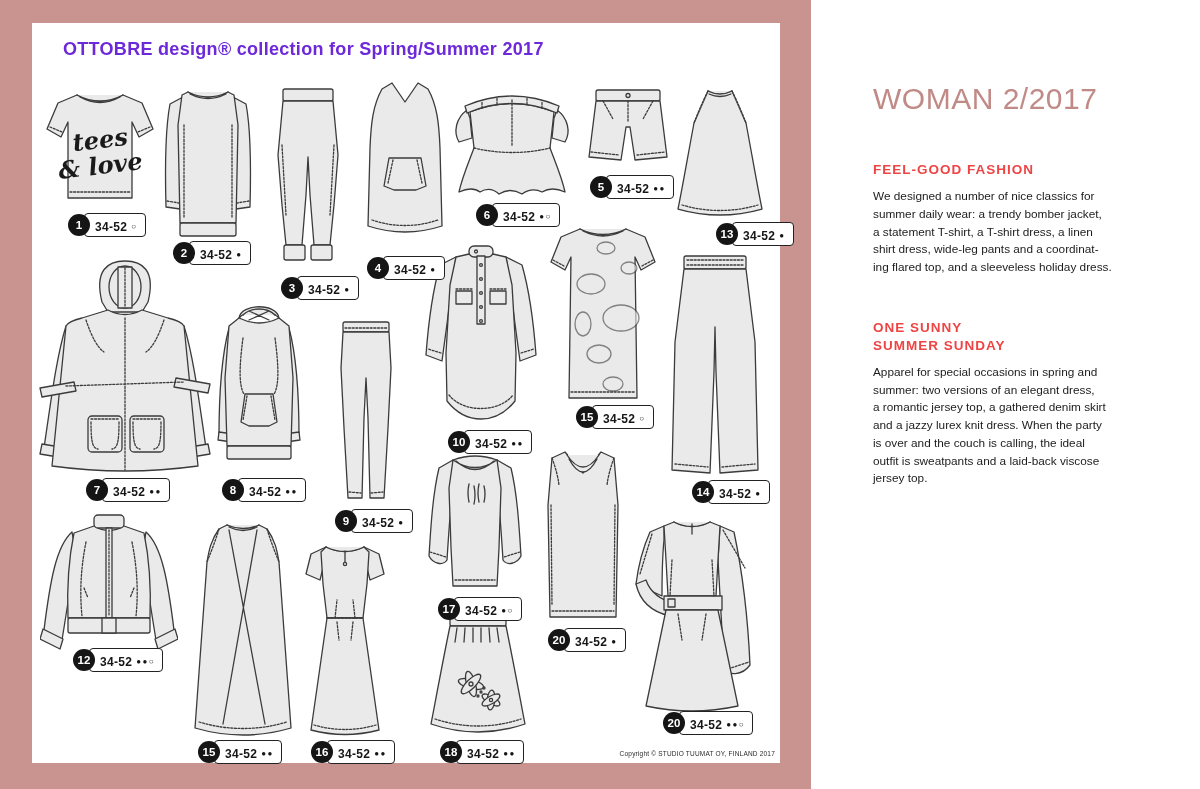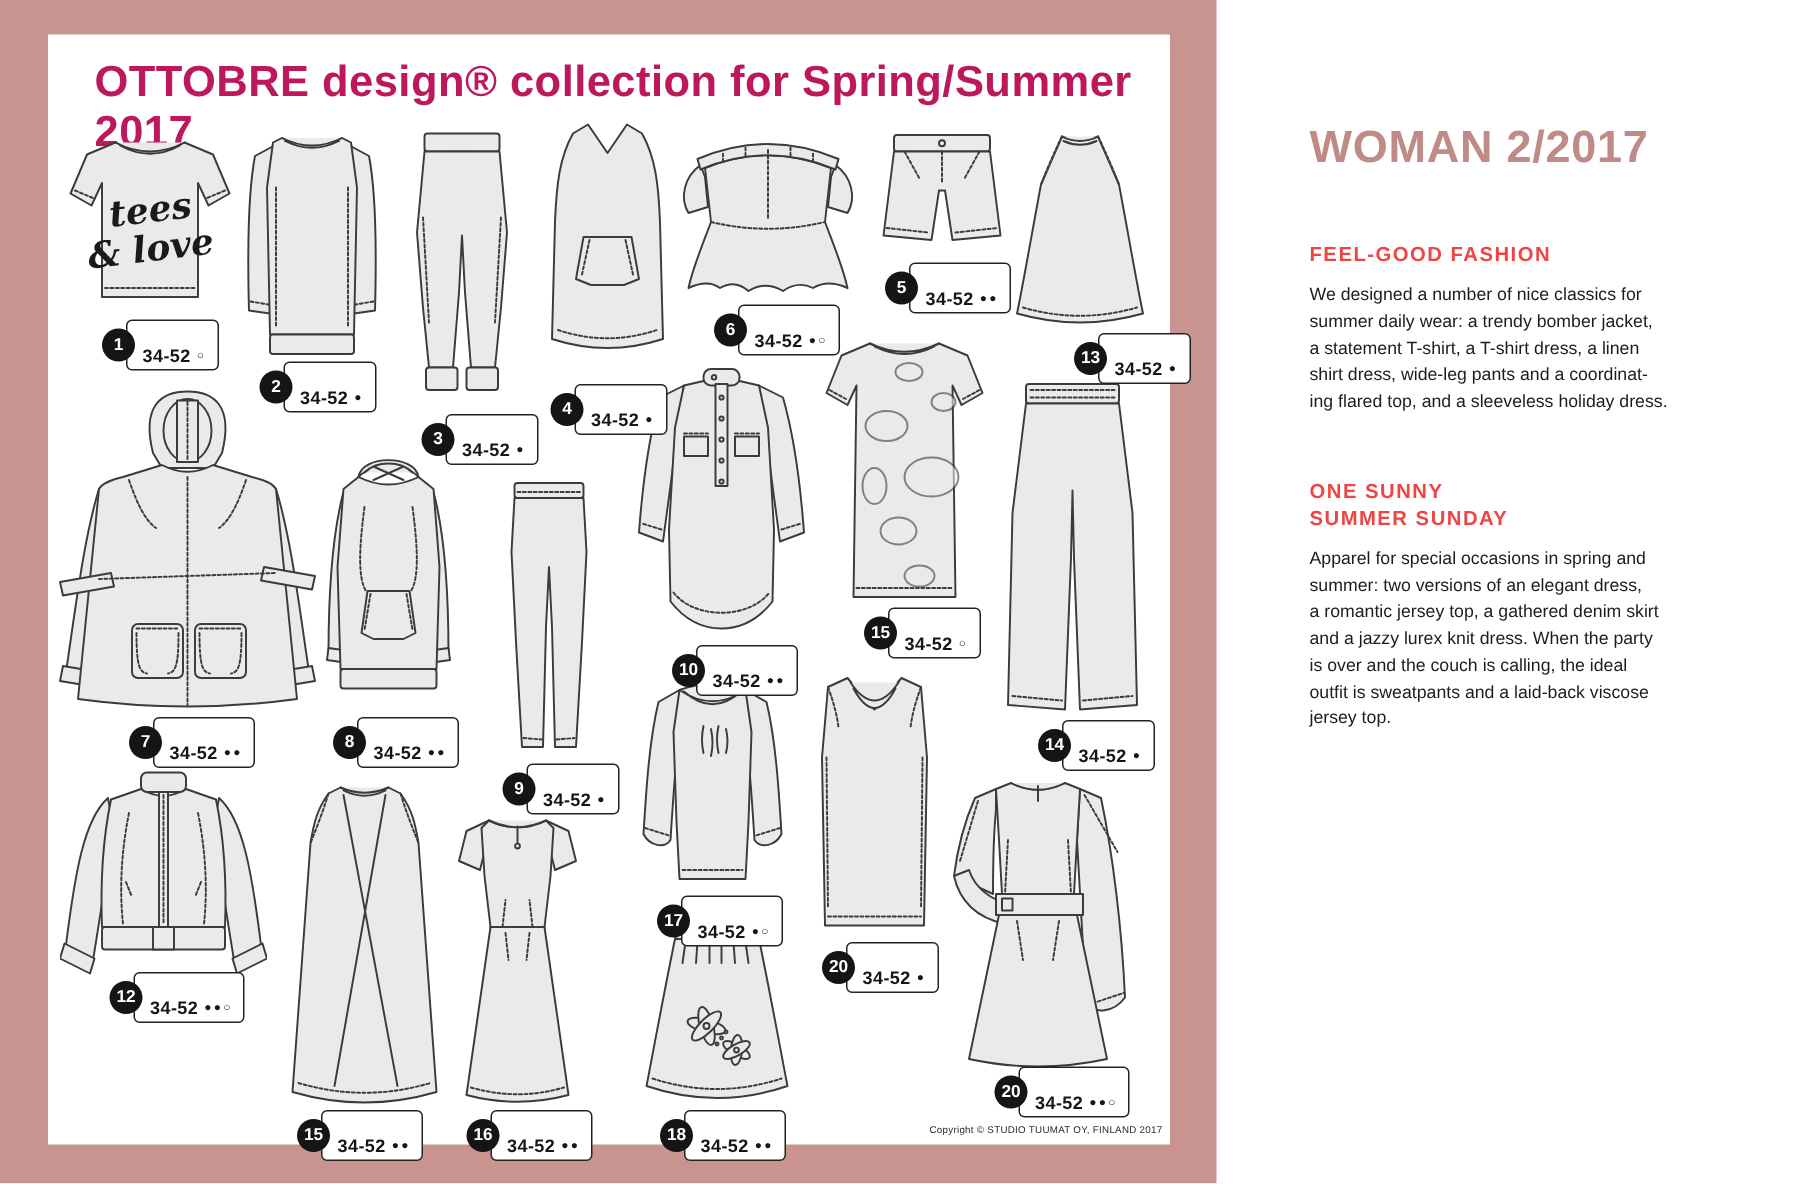--- a/index.html
+++ b/index.html
@@ -1,43 +1,43 @@
 <!DOCTYPE html>
 <html><head>
 <meta charset="utf-8">
 <style>
   html,body{margin:0;padding:0;background:#fff;}
   .canvas{position:relative;width:1200px;height:789px;background:#ffffff;overflow:hidden;
           font-family:"Liberation Sans",sans-serif;}
   .frame{position:absolute;left:0;top:0;width:811px;height:789px;background:#c99490;}
   .paper{position:absolute;left:32px;top:23px;width:748px;height:740px;background:#ffffff;}
-  .page-title{position:absolute;left:31px;top:16px;margin:0;font-size:29px;font-weight:bold;
-              letter-spacing:.3px;color:#be185d;}
+  .page-title{position:absolute;left:31px;top:16px;margin:0;font-size:18px;font-weight:bold;
+              letter-spacing:.3px;color:#6d28d9;}
   .copyright{position:absolute;right:5px;bottom:6px;font-size:6.5px;color:#2a2a2a;letter-spacing:.2px;}
   .garment{position:absolute;}
   .garment svg{display:block;}
   .garment path,.garment rect,.garment ellipse,.garment circle{stroke:#3b3b3b;stroke-width:1.3;
       stroke-linejoin:round;stroke-linecap:round;fill:#eaeaea;}
   .f0{fill:#f3f3f3}.f1{fill:#eaeaea}.f2{fill:#dcdcdc}.f3{fill:#cdcdcd}
   .dark{fill:#4a4a4a}.rib{fill:url(#ribv)}.hs{fill:url(#hstripe)}.pt{fill:url(#paint)}
   .zz{fill:url(#zigzag)}.sp{fill:url(#speck)}.ck{fill:url(#check)}.lf{fill:url(#leafy)}
   .st{stroke-dasharray:2 1.6;stroke-width:.7;fill:none;stroke:#4a4a4a;}
   .tn{stroke-width:.7;fill:none;}
   .blob{fill:#bdbdbd;stroke:none;opacity:.6;}
   .script{font-family:"DejaVu Serif",serif;font-style:italic;font-weight:bold;fill:#1a1a1a;
           stroke:none;}
   .tag{position:absolute;display:flex;align-items:center;z-index:5;}
   .tagnum{width:22px;height:22px;border-radius:50%;background:#151515;color:#fff;font-size:11.5px;
           font-weight:bold;display:flex;align-items:center;justify-content:center;z-index:2;flex:none;}
   .tagbox{background:#fff;border:1.4px solid #222;border-radius:4px;margin-left:-6px;height:18px;
-          display:flex;align-items:center;padding:14px 7px 0 10px;font-size:12px;font-weight:bold;
+          display:flex;align-items:center;padding:4px 7px 0 10px;font-size:12px;font-weight:bold;
           color:#161616;letter-spacing:.3px;white-space:nowrap;}
   .dots{font-size:8px;letter-spacing:1.5px;margin-left:4px;transform:translateY(-1px);}
   .sidebar{position:absolute;left:873px;top:82px;width:280px;}
-  .sidebar-title{margin:0;font-size:30px;font-weight:700;color:#c08a86;letter-spacing:.5px;}
+  .sidebar-title{margin:0;font-size:30px;font-weight:400;color:#c08a86;letter-spacing:.5px;}
   .sec-heading{margin:45px 0 9px;font-size:13.5px;font-weight:bold;letter-spacing:1px;
                color:#ef4444;white-space:pre-line;line-height:1.35;}
   .sec-heading.second{margin-top:42px;}
   .sidebar p{margin:0 0 15px;font-size:11.8px;line-height:1.5;color:#1c1c1c;white-space:pre-line;}
 </style>
 </head>
 <body>
 
 <svg width="0" height="0" style="position:absolute">
   <defs>

